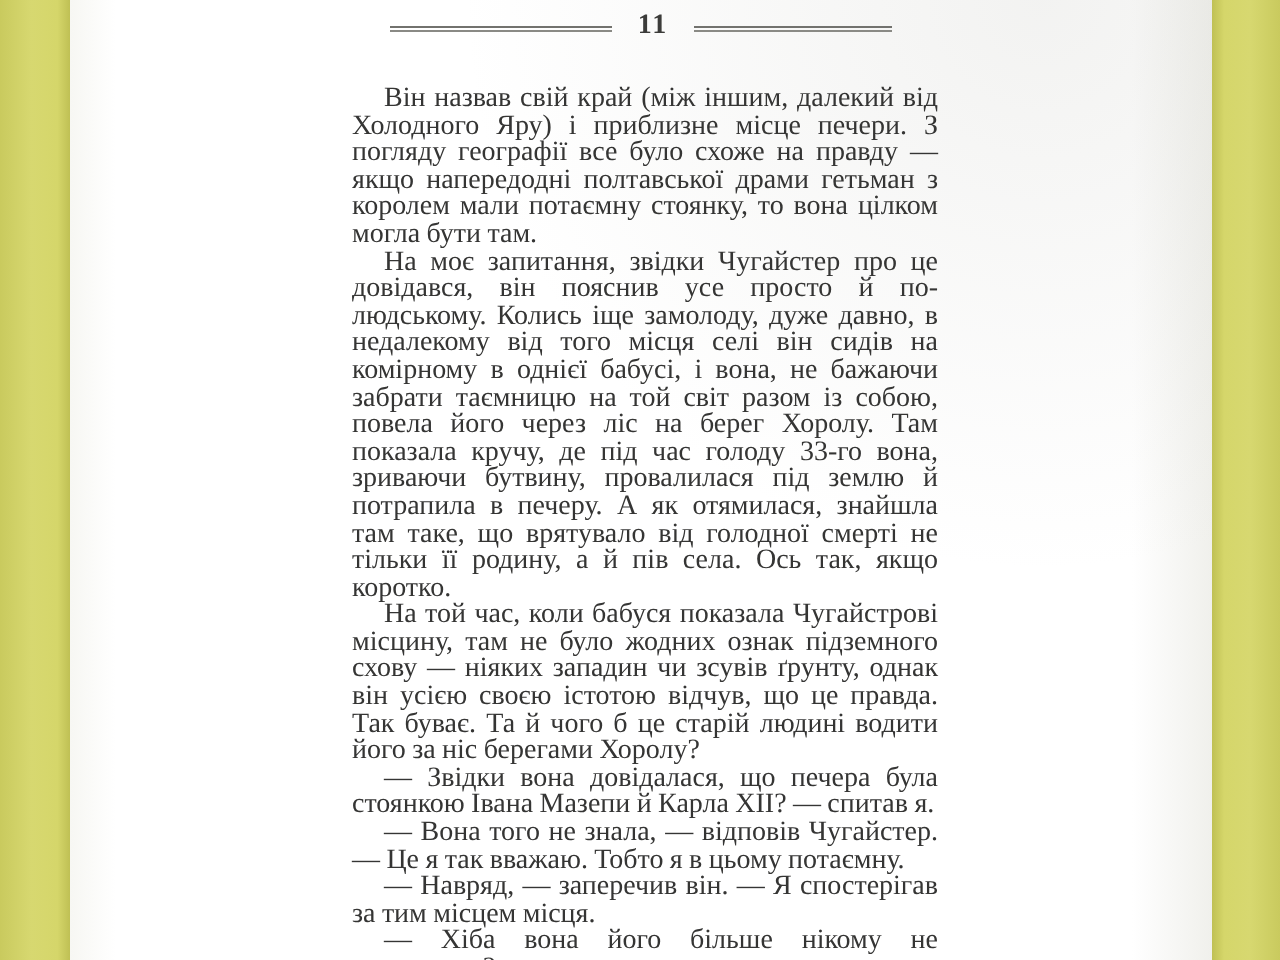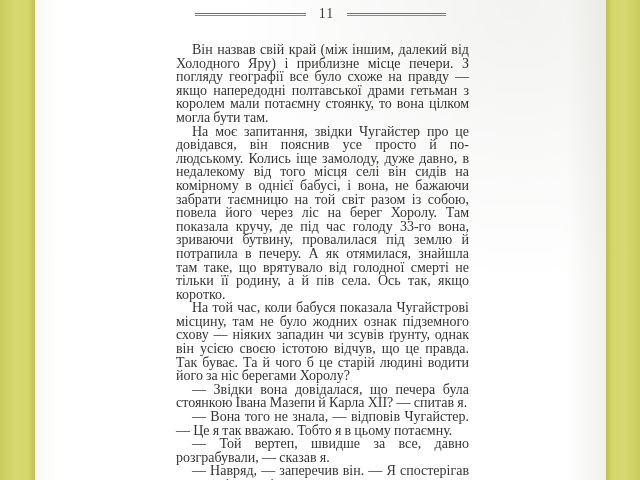--- a/index.html
+++ b/index.html
@@ -54,21 +54,21 @@
   .header-rule {
     height: 3px;
     border-top: 1px solid #72726e;
     border-bottom: 1px solid #8a8a85;
     box-sizing: border-box;
   }
   .header-rule.left { width: 111px; margin-right: 13px; }
   .header-rule.right { width: 99px; margin-left: 13px; }
   .page-number {
     font-size: 14px;
-    font-weight: normal;
+    font-weight: bold;
     color: #3c3c3a;
     letter-spacing: 1px;
     line-height: 1;
     transform: translateY(-0.5px);
   }
   .text-block {
     position: absolute;
     left: 141px;  
     top: 43px;
     width: 293px;
@@ -97,17 +97,16 @@
     <div class="page-number">11</div>
     <div class="header-rule right"></div>
   </div>
 
   <div class="text-block">
       <p>Він назвав свій край (між іншим, далекий від Холодного Яру) і приблизне місце печери. З погляду географії все було схоже на правду — якщо напередодні полтавської драми гетьман з королем мали потаємну стоянку, то вона цілком могла бути там.</p>
       <p>На моє запитання, звідки Чугайстер про це довідався, він пояснив усе просто й по-людському. Колись іще замолоду, дуже давно, в недалекому від того місця селі він сидів на комірному в однієї бабусі, і вона, не бажаючи забрати таємницю на той світ разом із собою, повела його через ліс на берег Хоролу. Там показала кручу, де під час голоду 33-го вона, зриваючи бутвину, провалилася під землю й потрапила в печеру. А як отямилася, знайшла там таке, що врятувало від голодної смерті не тільки її родину, а й пів села. Ось так, якщо коротко.</p>
       <p>На той час, коли бабуся показала Чугайстрові місцину, там не було жодних ознак підземного схову — ніяких западин чи зсувів ґрунту, однак він усією своєю істотою відчув, що це правда. Так буває. Та й чого б це старій людині водити його за ніс берегами Хоролу?</p>
       <p>— Звідки вона довідалася, що печера була стоянкою Івана Мазепи й Карла XII? — спитав я.</p>
       <p>— Вона того не знала, — відповів Чугайстер. — Це я так вважаю. Тобто я в цьому потаємну.</p>
-      <p>— Той вертеп, швидше за все, давно розграбували, — сказав я.</p>
       <p>— Навряд, — заперечив він. — Я спостерігав за тим місцем місця.</p>
       <p>— Хіба вона його більше нікому не показувала?</p>
     </div>
 </div>
 
 </body></html>

